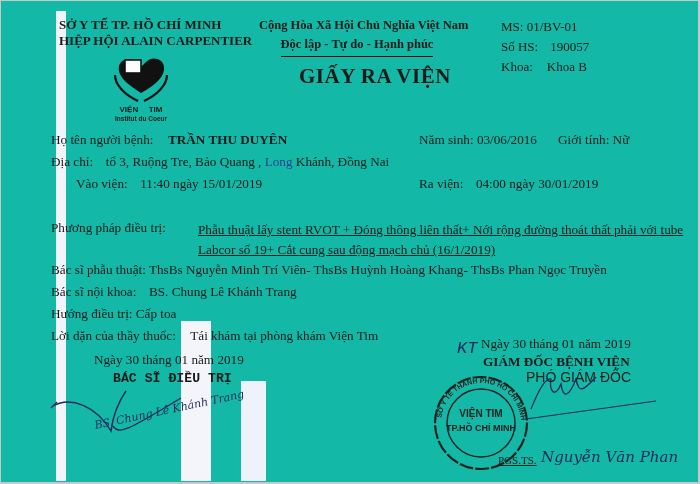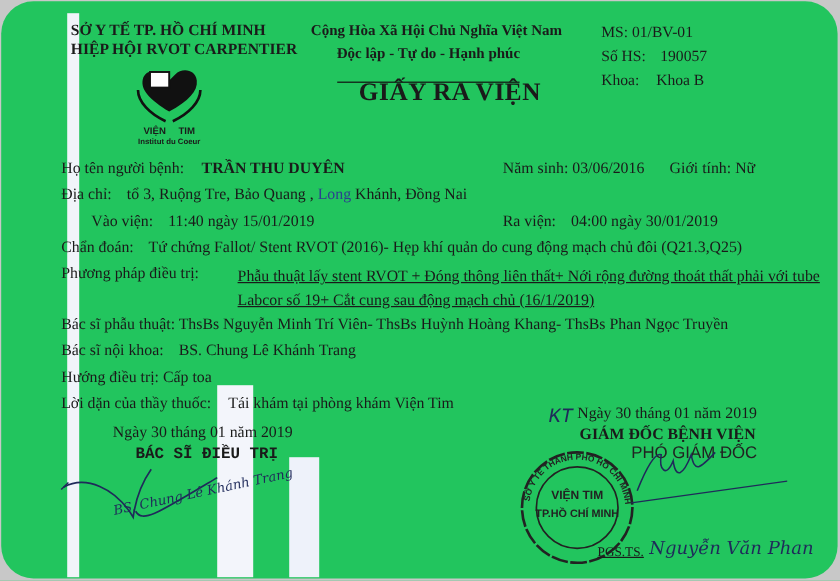--- a/index.html
+++ b/index.html
@@ -4,23 +4,22 @@
 <style>
   html, body { margin: 0; padding: 0; }
   body {
     width: 700px; height: 484px; overflow: hidden;
     background: #c8c8c8;
     font-family: "Liberation Serif", "DejaVu Serif", serif;
     color: #1a1a1a;
   }
   .page {
     position: absolute; left: 1px; top: 1px; width: 697px; height: 481px;
-    background: #22c55e;
+    background: #14b8a6;
     overflow: hidden;
-    border-radius: 27px;
   }
   .tint1 { position:absolute; left:55px; top:10px; width:10px; height:470px; background:#f1f4fa; }
   .tint2 { position:absolute; left:180px; top:320px; width:30px; height:160px; background:#f3f5fb; }
   .tint3 { position:absolute; left:240px; top:380px; width:25px; height:100px; background:#eef2fa; }
   .abs { position: absolute; white-space: nowrap; }
   .hdr-left { font-weight: bold; font-size: 13px; text-align: center; line-height: 16px; }
   .hdr-mid { font-weight: bold; font-size: 12.5px; text-align: center; }
   .title { font-weight: bold; font-size: 21px; letter-spacing: 0.5px; }
   .meta { font-size: 13px; line-height: 20px; }
   .row { font-size: 13.2px; }
@@ -34,42 +33,42 @@
 </head>
 <body>
 
 <div class="page">
   <div class="tint1"></div>
   <div class="tint2"></div>
   <div class="tint3"></div>
 
   <div class="abs hdr-left" style="left:58px; top:16px; width:140px;">
     <div>SỞ Y TẾ TP. HỒ CHÍ MINH</div>
-    <div>HIỆP HỘI RVOT CARPENTIER</div>
+    <div>HIỆP HỘI ALAIN CARPENTIER</div>
   </div>
 
   <div class="abs" style="left:104px; top:54px; width:72px; height:70px;">
     <svg width="72" height="52" viewBox="0 0 72 52">
       <path d="M36 38 C20 28 12 20 14 11 C16 3 26 2 31 8 L36 12 L41 7 C47 1 58 3 59 12 C60 21 52 29 36 38 Z" fill="#111"></path>
       <rect x="20" y="5" width="16" height="13" fill="#fdfdfd" stroke="#111" stroke-width="1.6"></rect>
       <path d="M10 20 C10 30 20 40 33 46" stroke="#111" stroke-width="2.2" fill="none"></path>
       <path d="M62 20 C62 30 52 40 39 46" stroke="#111" stroke-width="2.2" fill="none"></path>
     </svg>
     <div class="logo-text" style="position:absolute; top:50px; left:0; width:72px;">
       <span>VIỆN</span>
       <span style="display:inline-block; width:6px;"></span>
       <span>TIM</span>
     </div>
     <div class="logo-sub" style="position:absolute; top:60px; left:0; width:72px;">Institut du Coeur</div>
   </div>
 
   <div class="abs hdr-mid" style="left:258px; top:17px; width:196px;">
     <div>Cộng Hòa Xã Hội Chủ Nghĩa Việt Nam</div>
     <div style="margin-top:4px;">
-      <span style="border-bottom:1.5px solid #111; padding-bottom:17px;">Độc lập - Tự do - Hạnh phúc</span>
+      <span style="border-bottom:1.5px solid #111; padding-bottom:5px;">Độc lập - Tự do - Hạnh phúc</span>
     </div>
   </div>
   <div class="abs title" style="left:298px; top:63px;">GIẤY RA VIỆN</div>
 
   <div class="abs meta" style="left:500px; top:16px;">
     <div>MS: 01/BV-01</div>
     <div><span>Số HS:</span><span style="display:inline-block;width:12px;"></span><span>190057</span></div>
     <div><span>Khoa:</span><span style="display:inline-block;width:14px;"></span><span>Khoa B</span></div>
   </div>
 
@@ -99,25 +98,20 @@
     <span>Vào viện:</span>
     <span style="display:inline-block;width:6px;"></span>
     <span>11:40 ngày 15/01/2019</span>
   </div>
   <div class="abs row" style="left:418px; top:175px;">
     <span>Ra viện:</span>
     <span style="display:inline-block;width:6px;"></span>
     <span>04:00 ngày 30/01/2019</span>
   </div>
 
-  <div class="abs row" style="left:50px; top:197px;">
-    <span>Chẩn đoán:</span>
-    <span style="display:inline-block;width:6px;"></span>
-    <span>Tứ chứng Fallot/ Stent RVOT (2016)- Hẹp khí quản do cung động mạch chủ đôi  (Q21.3,Q25)</span>
-  </div>
 
   <div class="abs row" style="left:50px; top:219px;">
     <span>Phương pháp điều trị:</span>
   </div>
   <div class="abs row" style="left:197px; top:219px; line-height:20px;text-decoration:underline;">
     <div>Phẫu thuật lấy stent RVOT + Đóng thông liên thất+ Nới rộng đường thoát thất phải với tube</div>
     <div>Labcor số 19+ Cắt cung sau động mạch chủ (16/1/2019)</div>
   </div>
 
   <div class="abs row" style="left:50px; top:283px;">

